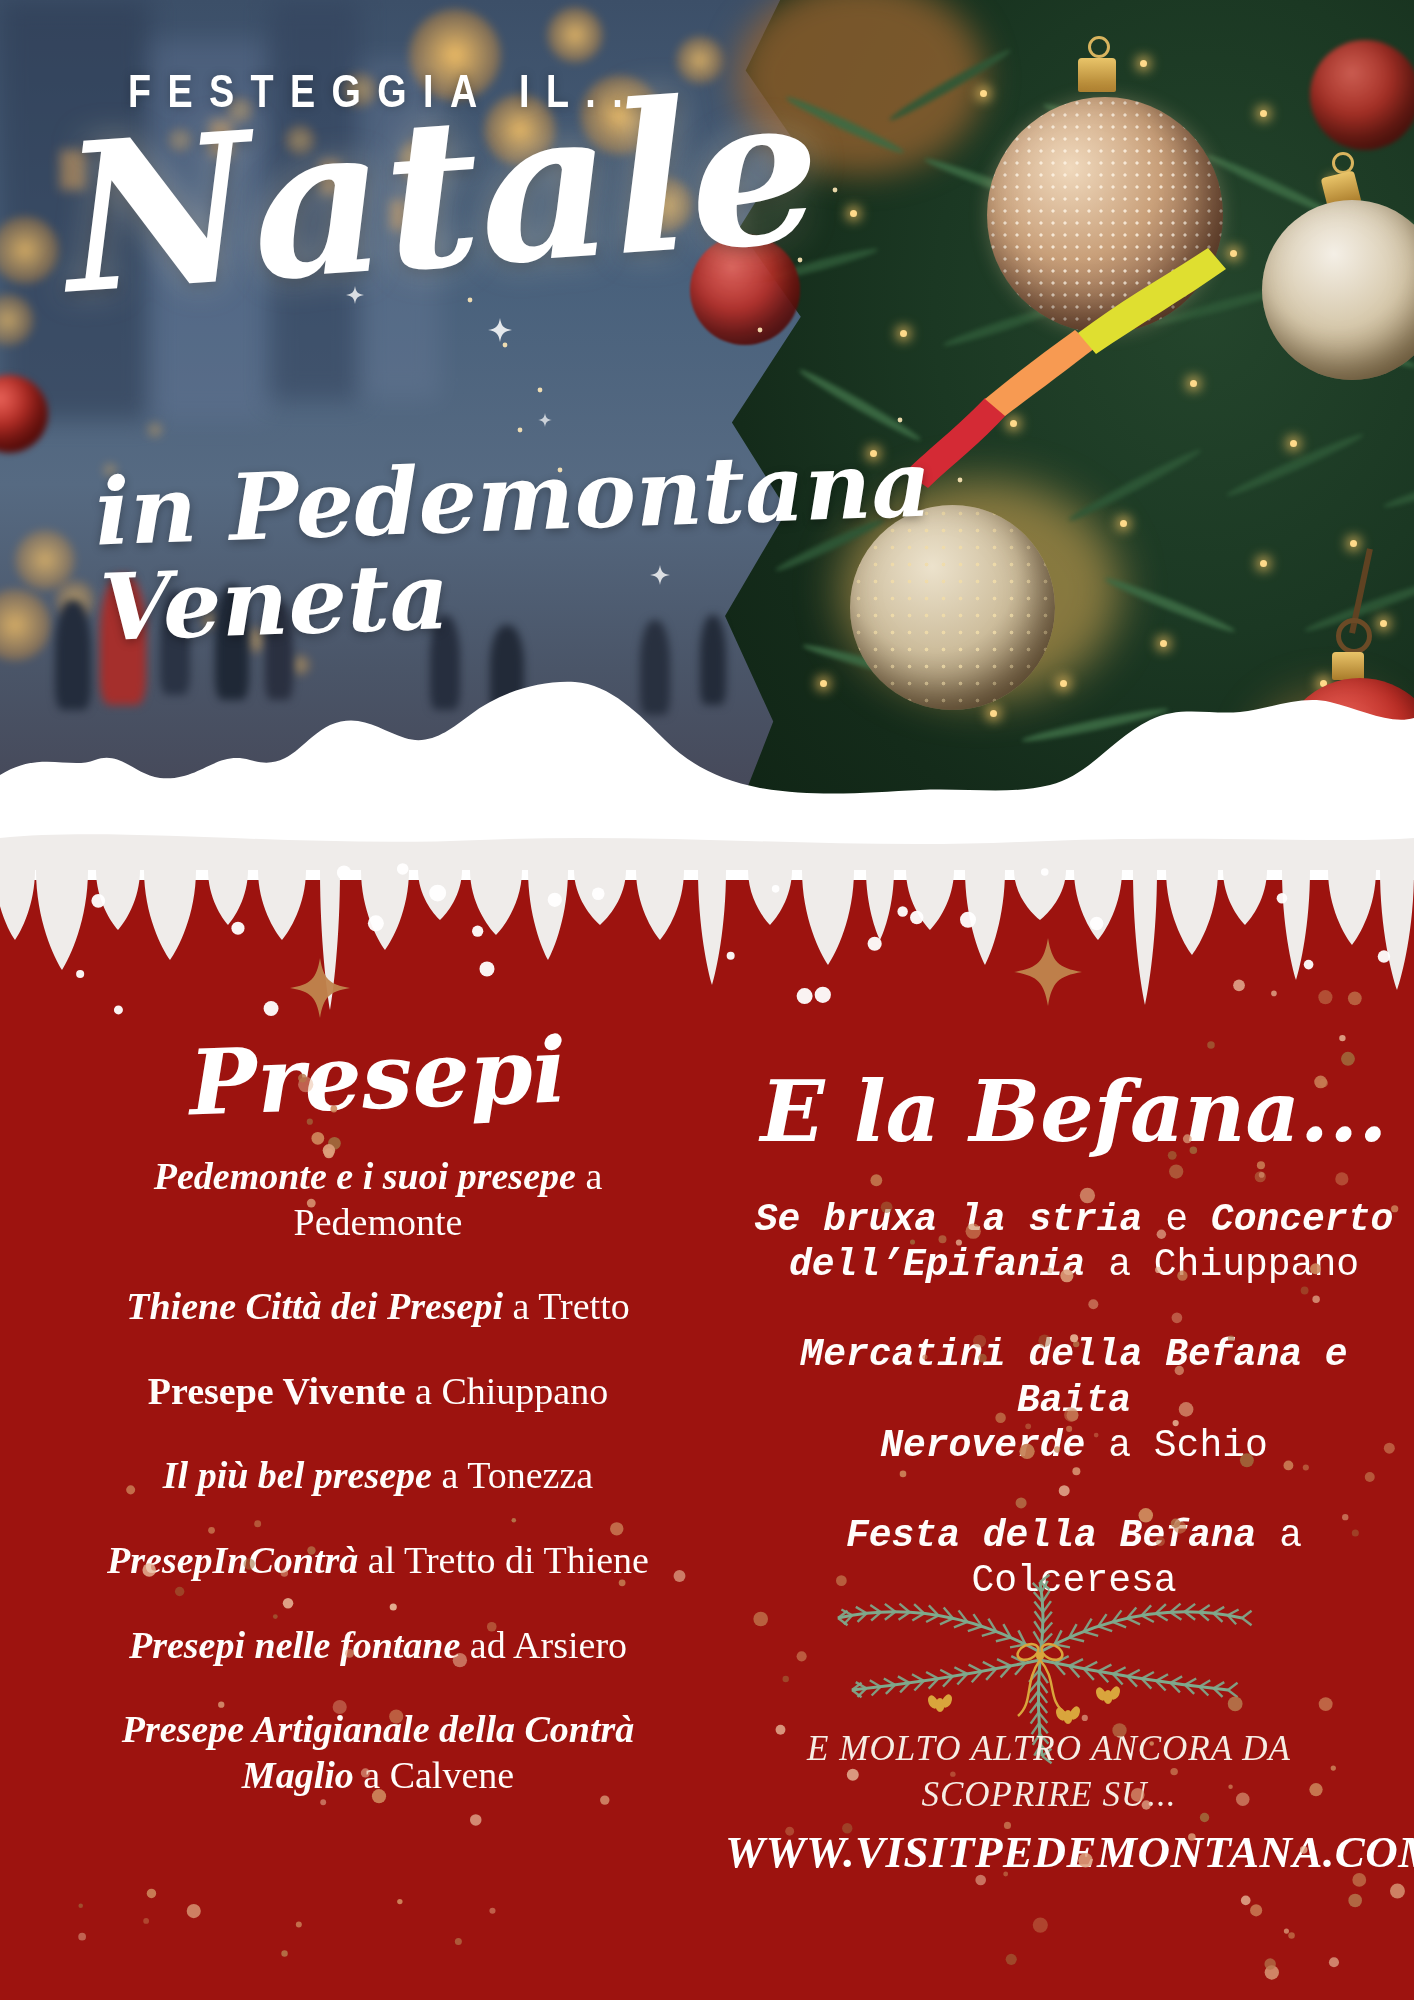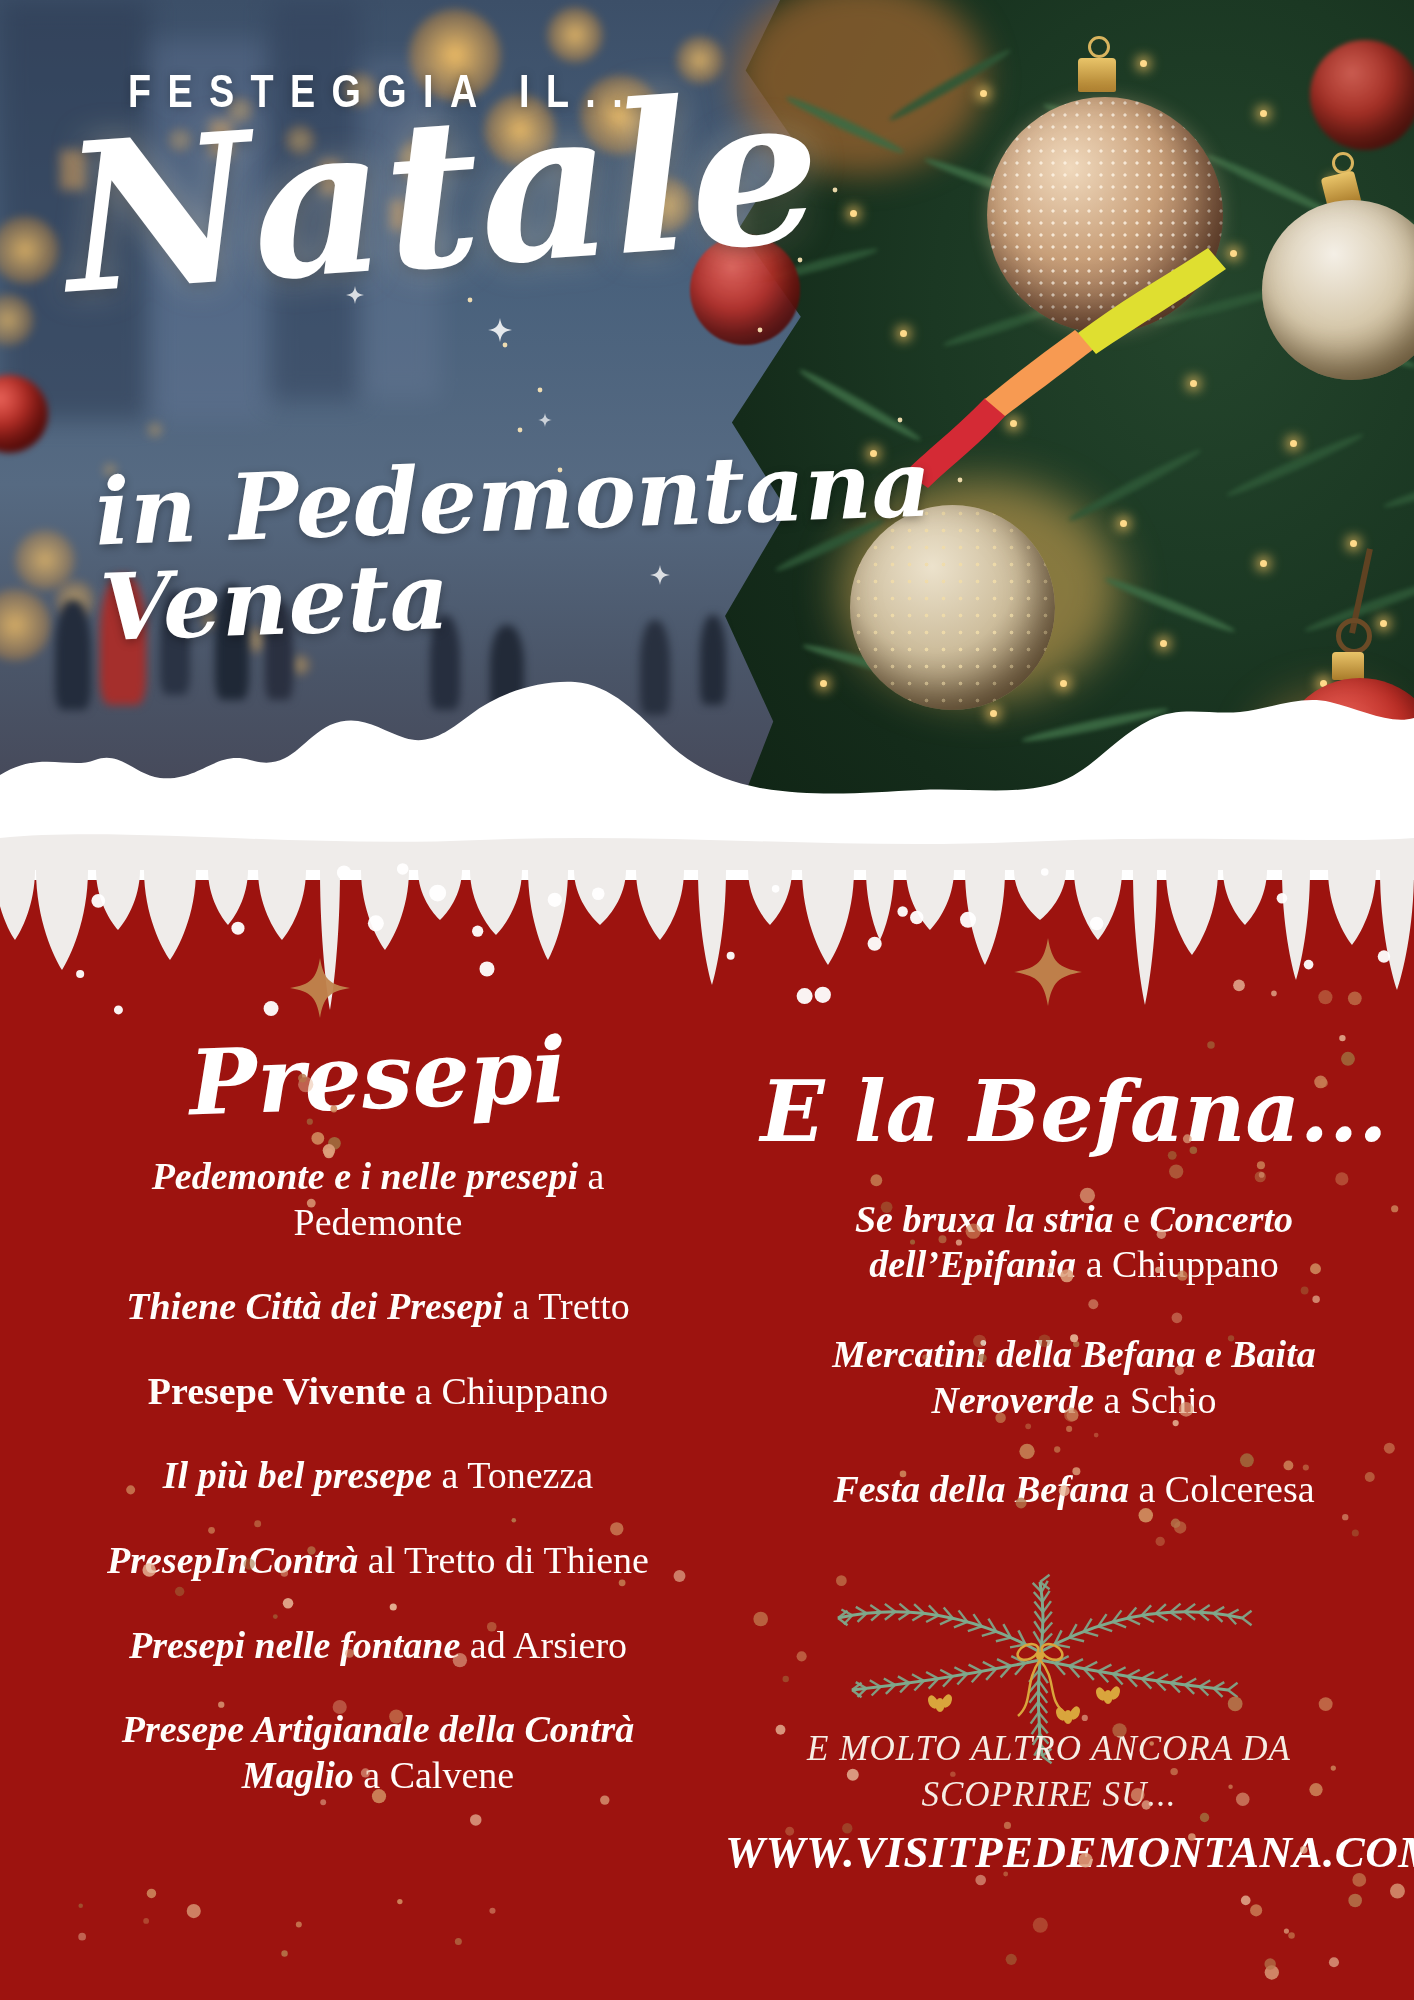--- a/index.html
+++ b/index.html
@@ -79,21 +79,21 @@
   .subtitle2{position:absolute;left:100px;top:556px;font-size:92px;line-height:1;transform:rotate(-2deg);
     white-space:nowrap;text-shadow:0 3px 10px rgba(0,0,0,.3);}
   
   .col{position:absolute;text-align:center;color:#FFFDFB;}
   .col-left{left:46px;top:1022px;width:664px;}
   .col-right{left:750px;top:1062px;width:648px;}
   .col h2{margin:0 0 24px 0;font-size:90px;line-height:1.2;font-weight:bold;}
   .col-left h2{transform:rotate(-2deg);}
   .col-right h2{font-size:84px;margin-bottom:34px;}
   .event{margin:0 0 39px 0;font-size:38px;line-height:1.2;white-space:pre-line;}
-  .col-right .event{margin-bottom:44px;}
+  .col-right .event{margin-bottom:44px;font-family:Liberation Mono, monospace;}
   .event .b{font-weight:bold;}
   .event .i{font-style:italic;}
   
   .footer{position:absolute;left:725px;top:1726px;width:648px;text-align:center;color:#F6EDE4;
     font-style:italic;}
   .footer .small{font-size:35px;line-height:1.32;letter-spacing:1px;}
   .footer .site{font-size:45px;font-weight:bold;color:#fff;margin-top:8px;letter-spacing:.5px;}
 </style>
 </head>
 <body>
@@ -277,21 +277,21 @@
         <circle cx="237.9688262939453" cy="308.21929410099983" r="6.55492103099823" fill="#fff" opacity="0.95"></circle>
         <circle cx="1383.9101785421371" cy="336.5601372718811" r="6.217735767364502" fill="#fff" opacity="0.95"></circle>
         <circle cx="344.008686542511" cy="252.65845015645027" r="7.145391166210175" fill="#fff" opacity="0.95"></circle>
         <circle cx="271.0509169101715" cy="388.5776622593403" r="7.4532411098480225" fill="#fff" opacity="0.95"></circle>
       </g>
   </svg>
 
   <div class="col col-left">
     <h2 class="script">Presepi</h2>
     <div>
-        <p class="event"><span class="b i">Pedemonte e i nelle presepi</span><span class=""> a
+        <p class="event"><span class="b i">Pedemonte e i suoi presepe</span><span class=""> a
 Pedemonte</span></p>
         <p class="event"><span class="b i">Thiene Città dei Presepi</span><span class=""> a Tretto</span></p>
         <p class="event"><span class="b ">Presepe Vivente</span><span class=""> a Chiuppano</span></p>
         <p class="event"><span class="b i">Il più bel presepe</span><span class=""> a Tonezza</span></p>
         <p class="event"><span class="b i">PresepInContrà</span><span class=""> al Tretto di Thiene</span></p>
         <p class="event"><span class="b i">Presepi nelle fontane</span><span class=""> ad Arsiero</span></p>
         <p class="event"><span class="b i">Presepe Artigianale della Contrà
 Maglio</span><span class=""> a Calvene</span></p>
       </div>
   </div>

